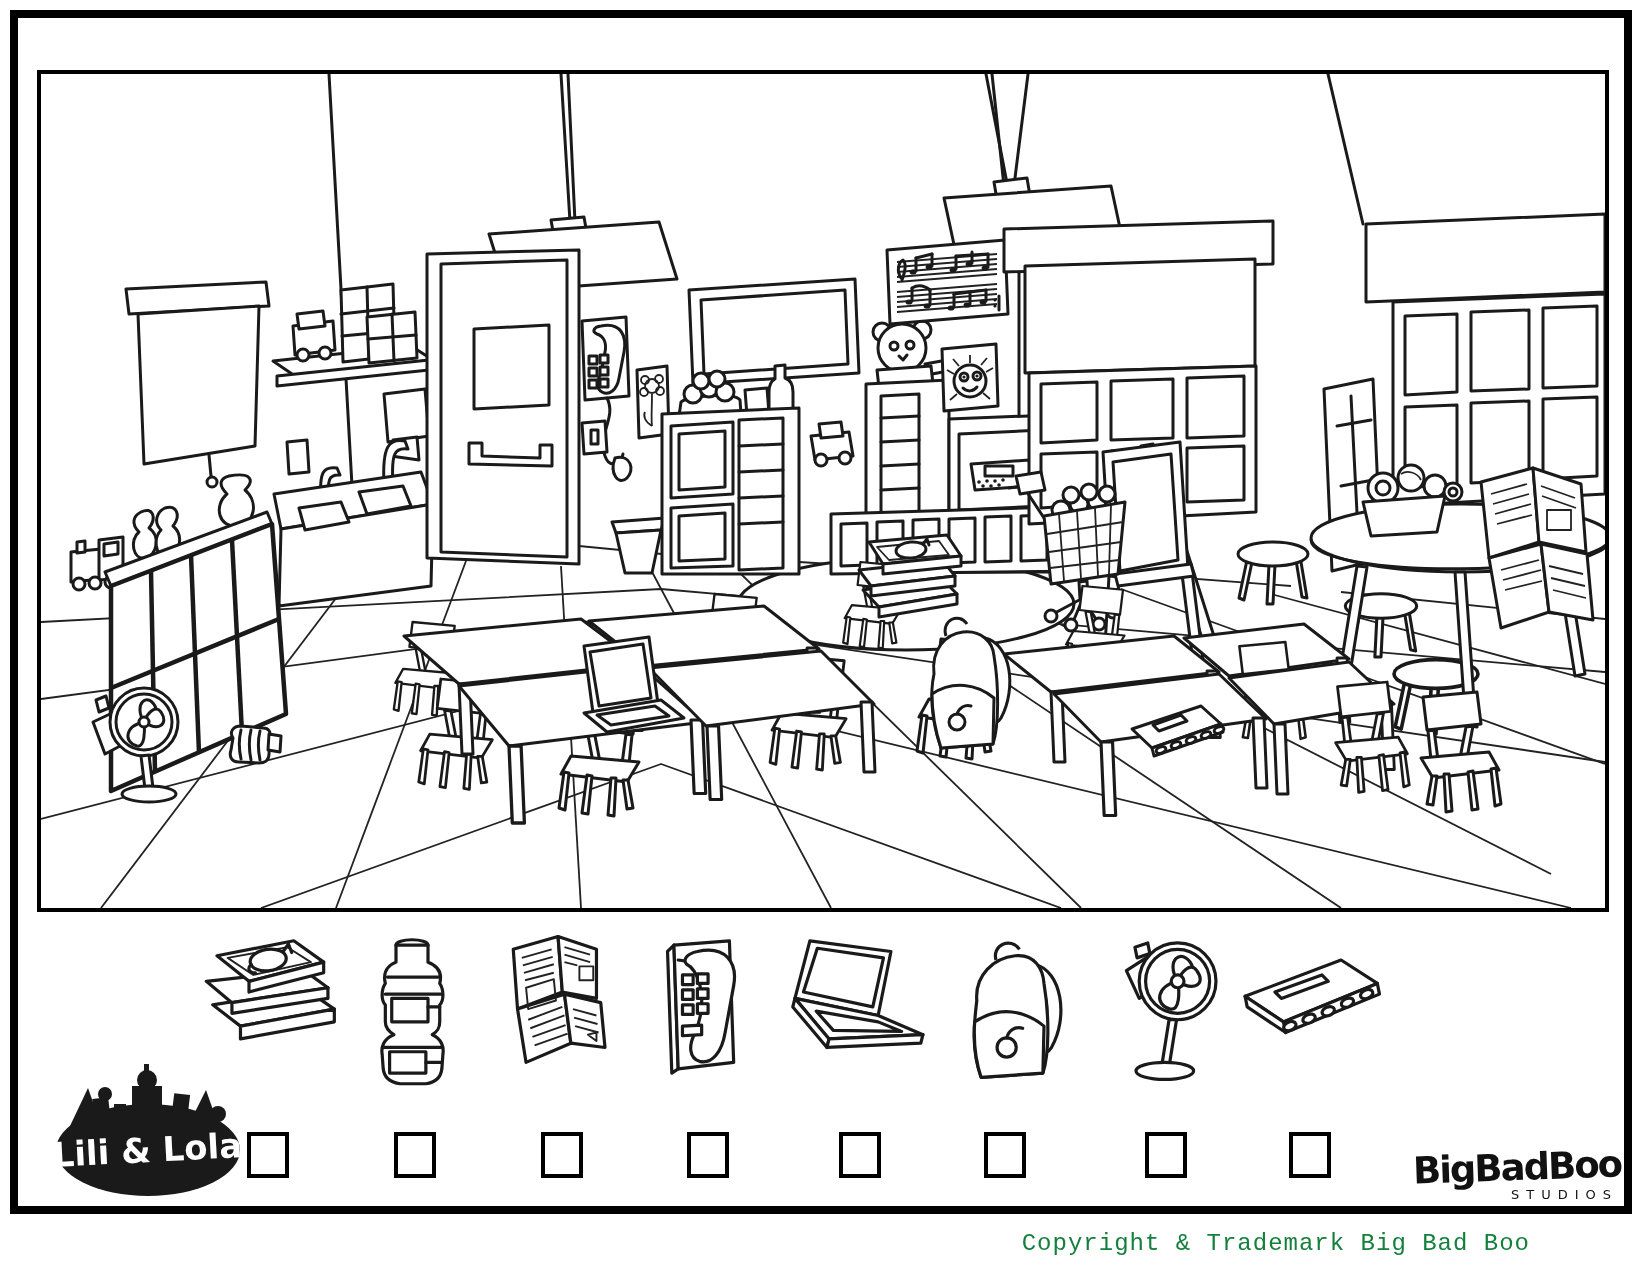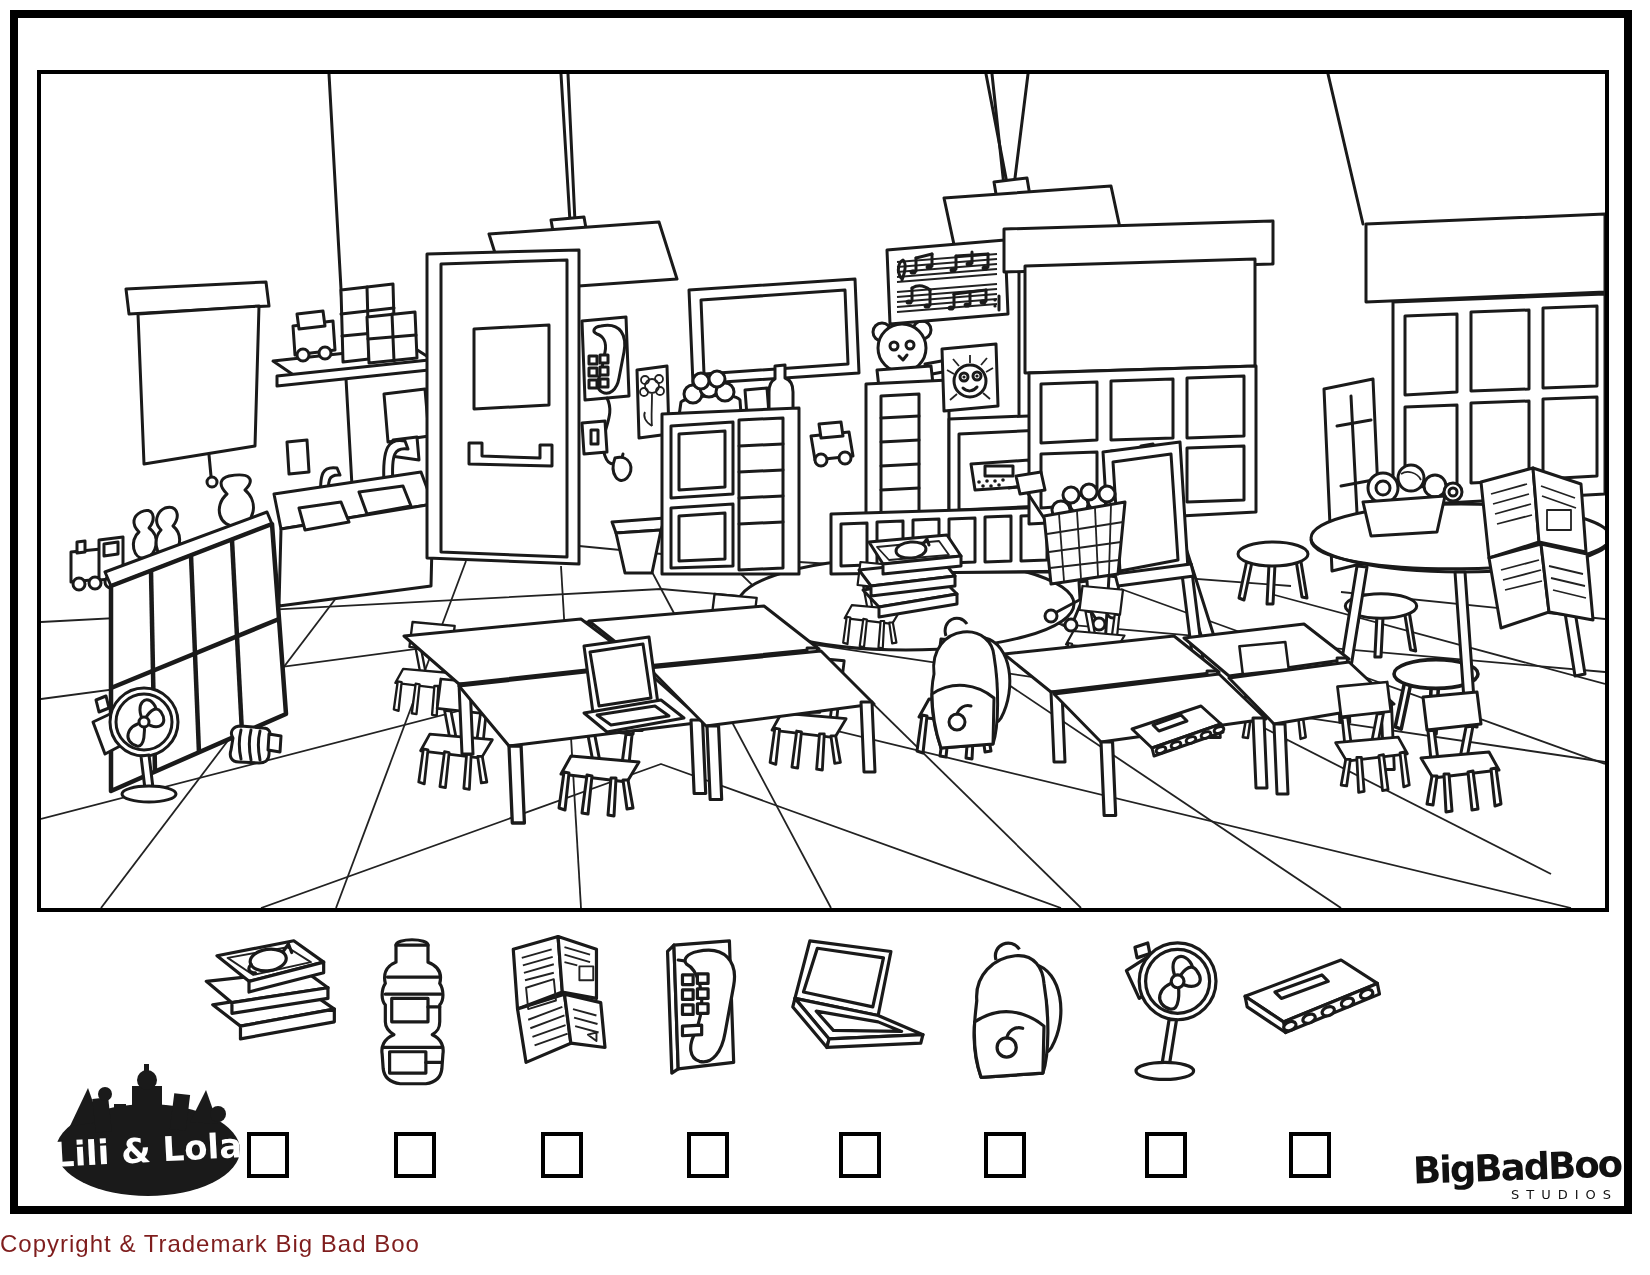--- a/index.html
+++ b/index.html
@@ -19,22 +19,22 @@
   .icon-box{position:absolute;width:160px;height:160px;top:928px;}
   .icon-box svg{width:100%;height:100%;}
   .checkbox{position:absolute;top:1132px;width:42px;height:46px;border:4px solid #000;
         box-sizing:border-box;background:#fff;}
   .logo-lili{position:absolute;left:48px;top:1058px;width:200px;height:140px;}
   .logo-bbb{position:absolute;left:1412px;top:1146px;width:210px;height:74px;text-align:center;}
   .bbb-main{font-family:"DejaVu Sans",sans-serif;font-weight:bold;font-size:37px;
         letter-spacing:-2px;transform:rotate(-2deg);display:inline-block;}
   .bbb-sub{font-family:"DejaVu Sans",sans-serif;font-weight:normal;font-size:13px;
         letter-spacing:7px;margin-top:-2px;text-align:right;padding-right:4px;}
-  .copyright{position:absolute;left:0;top:1230px;width:1530px;text-align:left;
-        font-family:Liberation Sans, sans-serif;font-size:24px;letter-spacing:1px;color:#7f1d1d;}
+  .copyright{position:absolute;left:0;top:1230px;width:1530px;text-align:right;
+        font-family:Liberation Mono, monospace;font-size:24px;letter-spacing:1px;color:#15803d;}
 </style>
 </head>
 <body>
 
 <div class="page">
   <div class="page-border"></div>
 
   <div class="scene-frame">
     <svg viewBox="0 0 1564 834">
       <defs>

